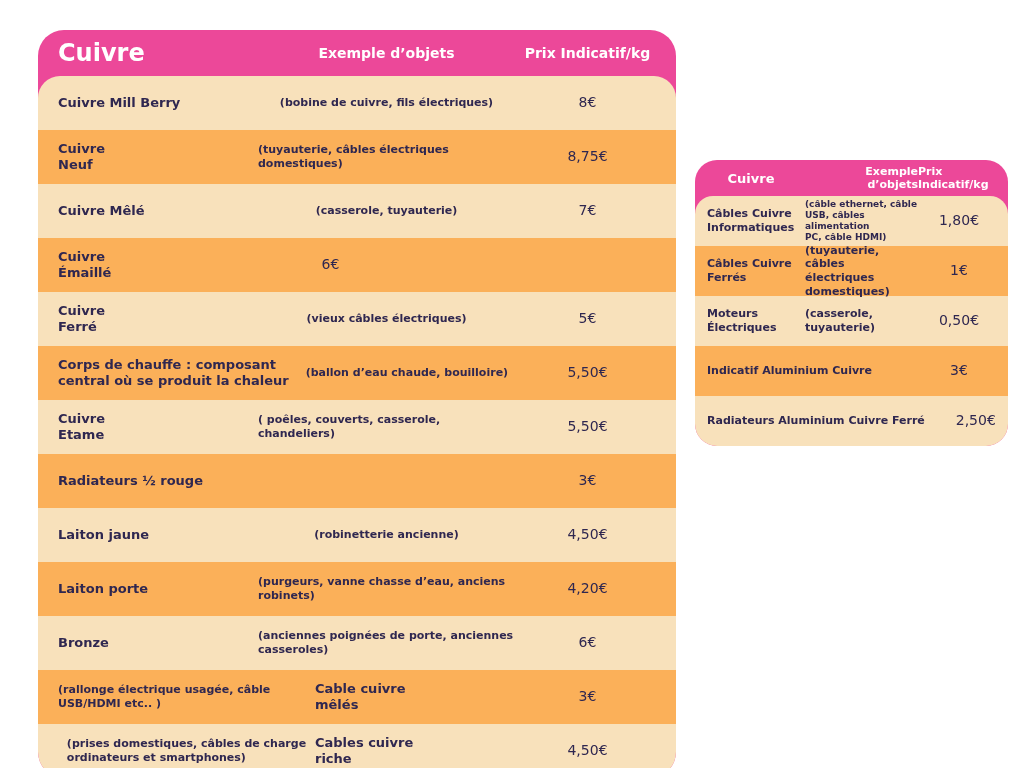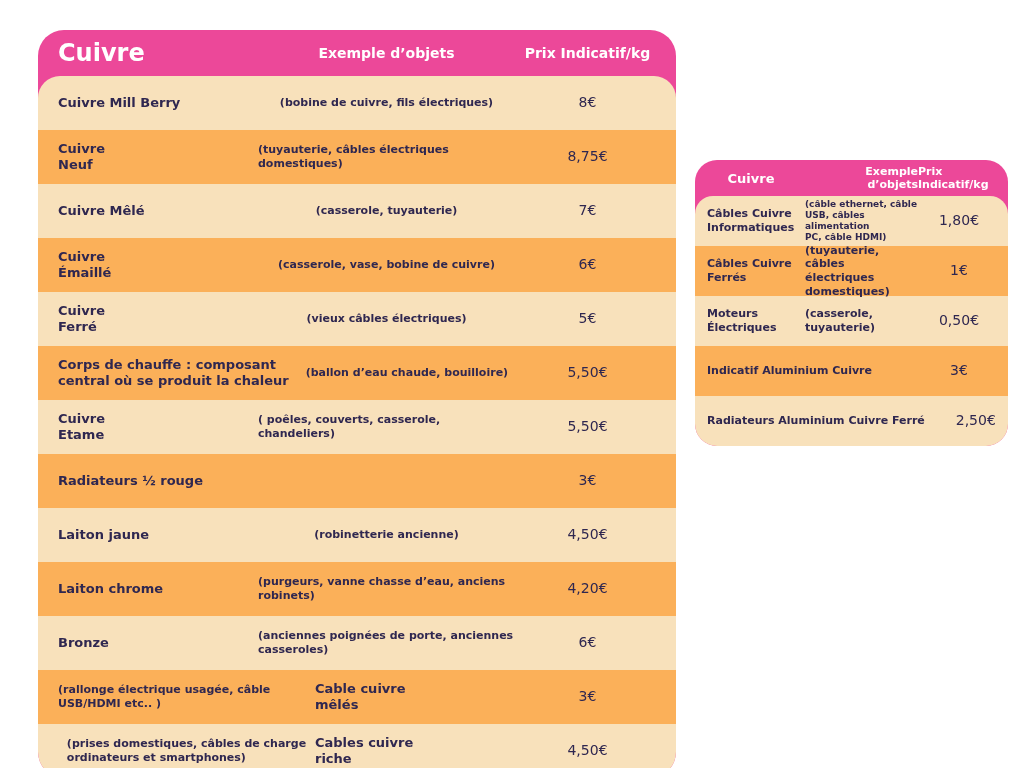--- a/index.html
+++ b/index.html
@@ -78,21 +78,20 @@
         <div class="cell cell-price">8,75€</div>
       </div>
       <div class="row">
         <div class="cell cell-name">Cuivre Mêlé</div>
         <div class="cell cell-desc"><span>(casserole, tuyauterie)</span></div>
         <div class="cell cell-price">7€</div>
       </div>
       <div class="row">
         <div class="cell cell-name">Cuivre
 Émaillé</div>
-        <div class="cell cell-desc"><span>(casserole, vase, bobine de cuivre)</span></div>
         <div class="cell cell-price">6€</div>
       </div>
       <div class="row">
         <div class="cell cell-name">Cuivre
 Ferré</div>
         <div class="cell cell-desc"><span>(vieux câbles électriques)</span></div>
         <div class="cell cell-price">5€</div>
       </div>
       <div class="row">
         <div class="cell cell-name">Corps de chauffe : composant
@@ -110,21 +109,21 @@
         <div class="cell cell-name">Radiateurs ½ rouge</div>
         <div class="cell cell-desc"><span></span></div>
         <div class="cell cell-price">3€</div>
       </div>
       <div class="row">
         <div class="cell cell-name">Laiton jaune</div>
         <div class="cell cell-desc"><span>(robinetterie ancienne)</span></div>
         <div class="cell cell-price">4,50€</div>
       </div>
       <div class="row">
-        <div class="cell cell-name">Laiton chrome</div>
+        <div class="cell cell-name">Laiton porte</div>
         <div class="cell cell-desc"><span>(purgeurs, vanne chasse d’eau, anciens robinets)</span></div>
         <div class="cell cell-price">4,20€</div>
       </div>
       <div class="row">
         <div class="cell cell-name">Bronze</div>
         <div class="cell cell-desc"><span>(anciennes poignées de porte, anciennes casseroles)</span></div>
         <div class="cell cell-price">6€</div>
       </div>
       <div class="row">
         <div class="cell cell-desc"><span>(rallonge électrique usagée, câble USB/HDMI etc.. )</span></div>

